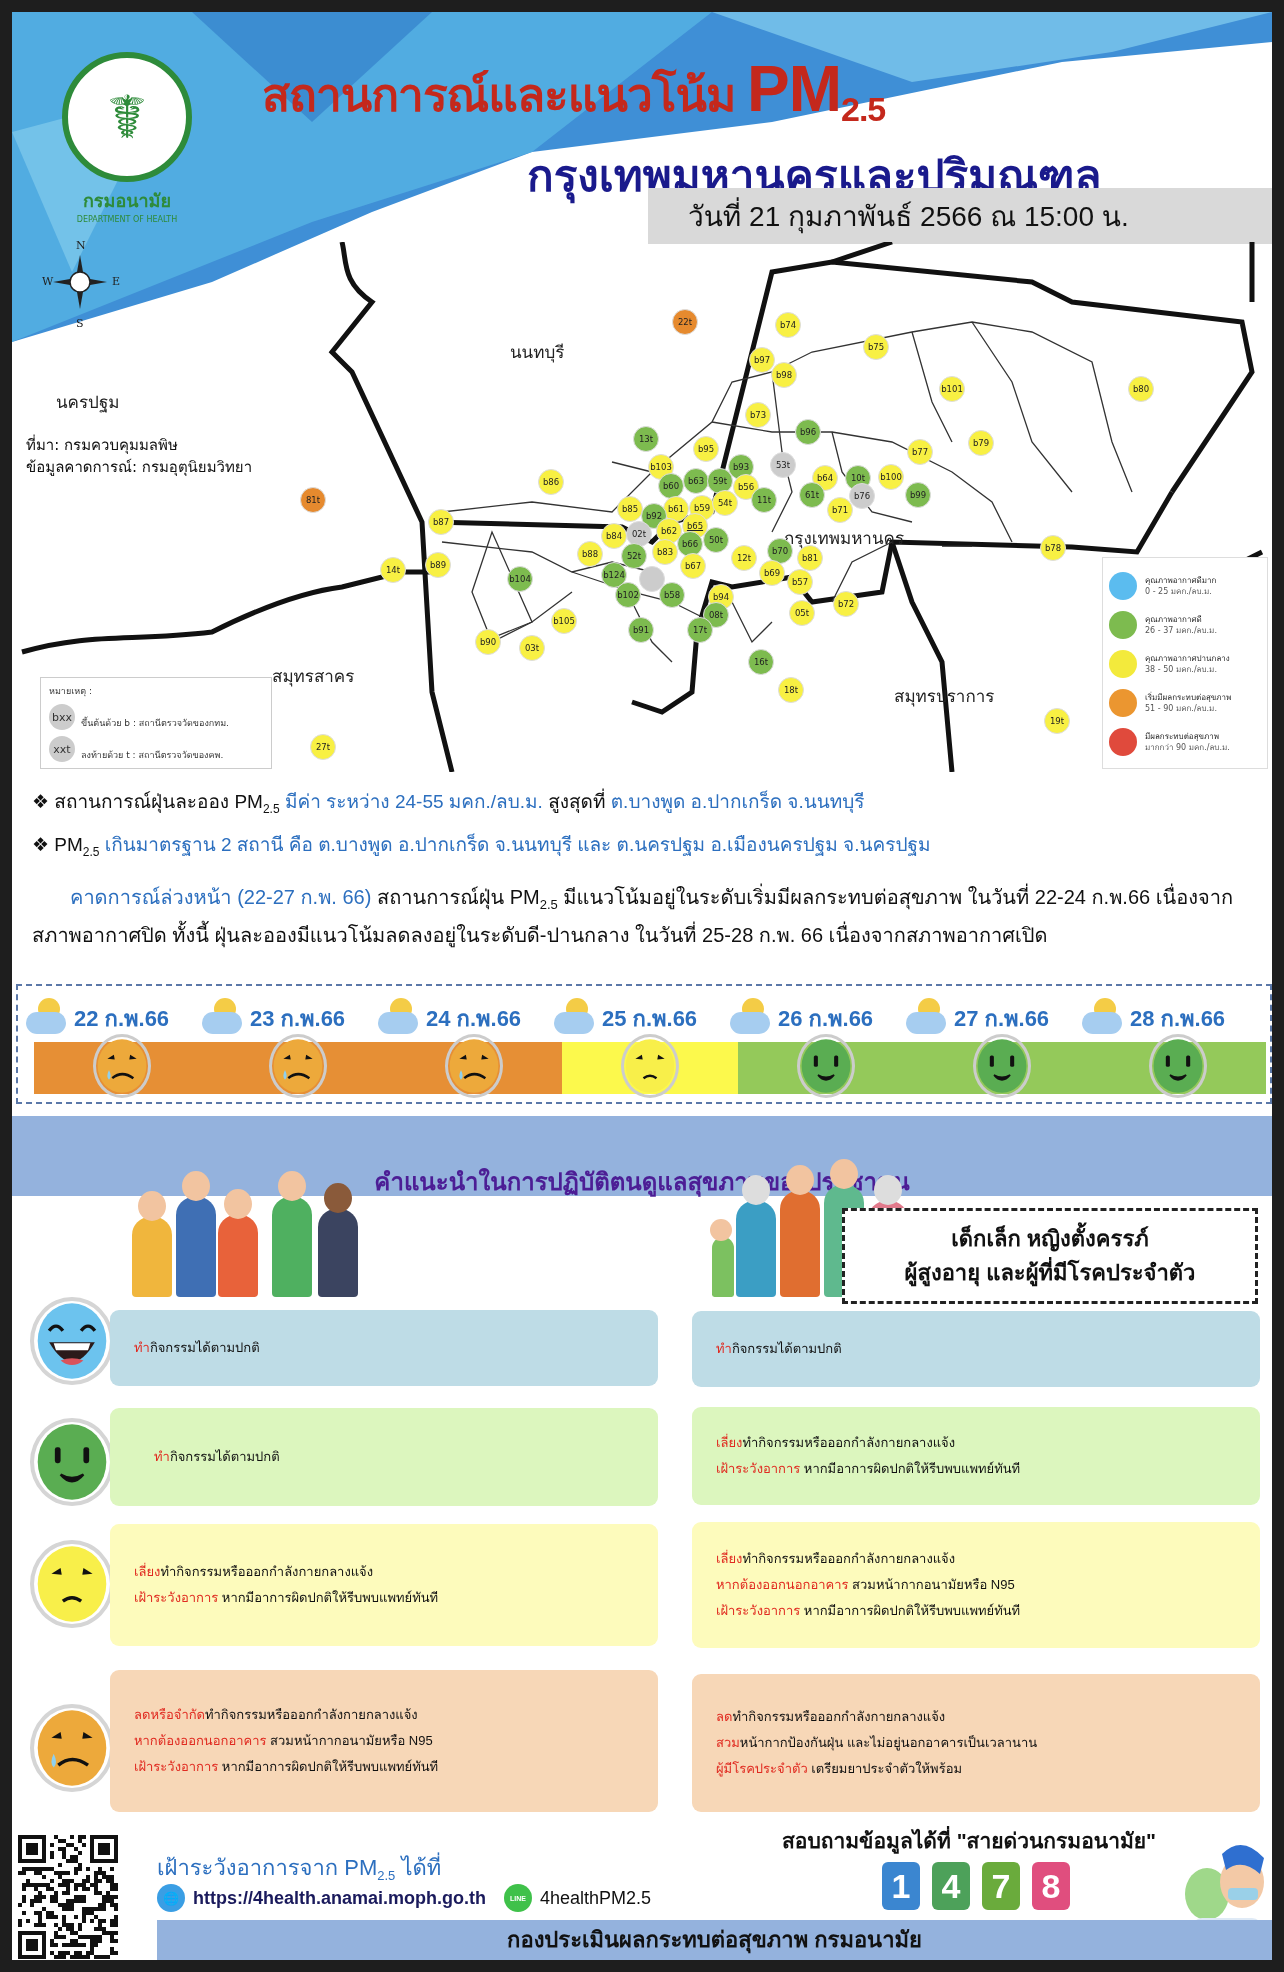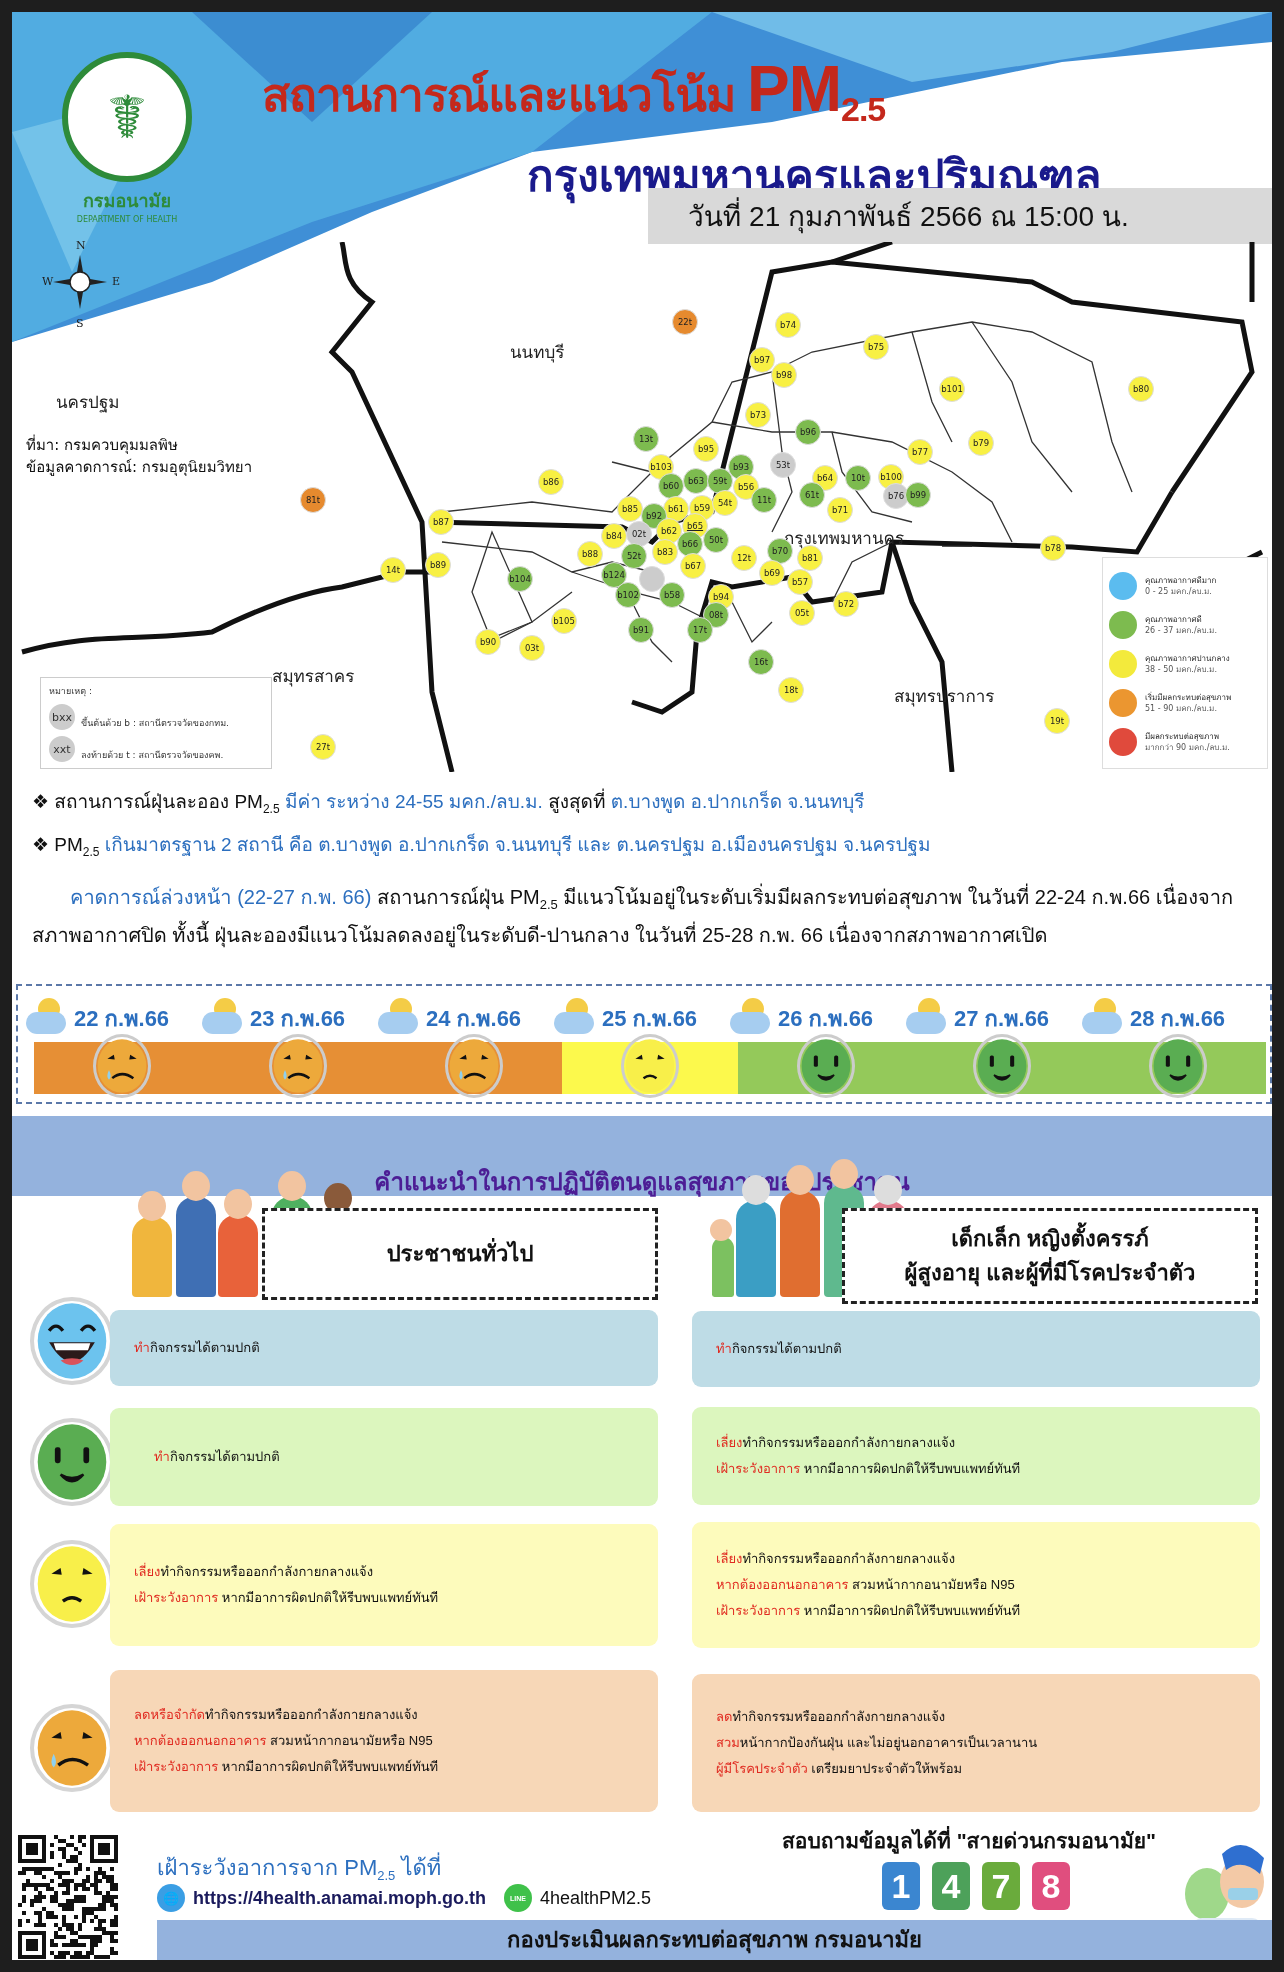--- a/index.html
+++ b/index.html
@@ -157,21 +157,21 @@
       <div class="station" style="left: 758px; top: 440px; background: rgb(204, 204, 204);">53t</div>
       <div class="station" style="left: 526px; top: 457px; background: rgb(248, 240, 67);">b86</div>
       <div class="station" style="left: 646px; top: 461px; background: rgb(125, 187, 79);">b60</div>
       <div class="station" style="left: 671px; top: 456px; background: rgb(125, 187, 79);">b63</div>
       <div class="station" style="left: 695px; top: 456px; background: rgb(125, 187, 79);">59t</div>
       <div class="station" style="left: 721px; top: 462px; background: rgb(248, 240, 67);">b56</div>
       <div class="station" style="left: 800px; top: 453px; background: rgb(248, 240, 67);">b64</div>
       <div class="station" style="left: 833px; top: 453px; background: rgb(125, 187, 79);">10t</div>
       <div class="station" style="left: 866px; top: 452px; background: rgb(248, 240, 67);">b100</div>
       <div class="station" style="left: 787px; top: 470px; background: rgb(125, 187, 79);">61t</div>
-      <div class="station" style="left: 837px; top: 471px; background: rgb(204, 204, 204); margin-left: 34px;">b76</div>
+      <div class="station" style="left: 837px; top: 471px; background: rgb(204, 204, 204);">b76</div>
       <div class="station" style="left: 893px; top: 470px; background: rgb(125, 187, 79);">b99</div>
       <div class="station" style="left: 739px; top: 475px; background: rgb(125, 187, 79);">11t</div>
       <div class="station" style="left: 815px; top: 485px; background: rgb(248, 240, 67);">b71</div>
       <div class="station" style="left: 605px; top: 484px; background: rgb(248, 240, 67);">b85</div>
       <div class="station" style="left: 651px; top: 484px; background: rgb(248, 240, 67);">b61</div>
       <div class="station" style="left: 677px; top: 483px; background: rgb(248, 240, 67);">b59</div>
       <div class="station" style="left: 700px; top: 478px; background: rgb(248, 240, 67);">54t</div>
       <div class="station" style="left: 629px; top: 491px; background: rgb(125, 187, 79);">b92</div>
       <div class="station" style="left: 416px; top: 497px; background: rgb(248, 240, 67);">b87</div>
       <div class="station" style="left: 644px; top: 506px; background: rgb(248, 240, 67);">b62</div>
@@ -408,21 +408,20 @@
     <div class="person" style="left:86px;height:82px;background:#e8623a">
         <div class="head"></div>
       </div>
     <div class="person" style="left:140px;height:100px;background:#4fb060">
         <div class="head"></div>
       </div>
     <div class="person" style="left:186px;height:88px;background:#3b4460">
         <div class="head" style="background:#8a5a3a"></div>
       </div>
   </div>
-  <div class="group-box" style="left:250px;top:1196px;width:396px;height:92px">ประชาชนทั่วไป</div>
 
   <div class="people" style="left:700px;width:230px">
     <div class="person" style="left:0;height:60px;width:22px;background:#7cc160">
         <div class="head" style="left:-2px;width:22px;height:22px;top:-18px"></div>
       </div>
     <div class="person" style="left:24px;height:96px;background:#3b9ec4">
         <div class="head" style="background:#ddd"></div>
       </div>
     <div class="person" style="left:68px;height:106px;background:#e06e30">
         <div class="head"></div>

